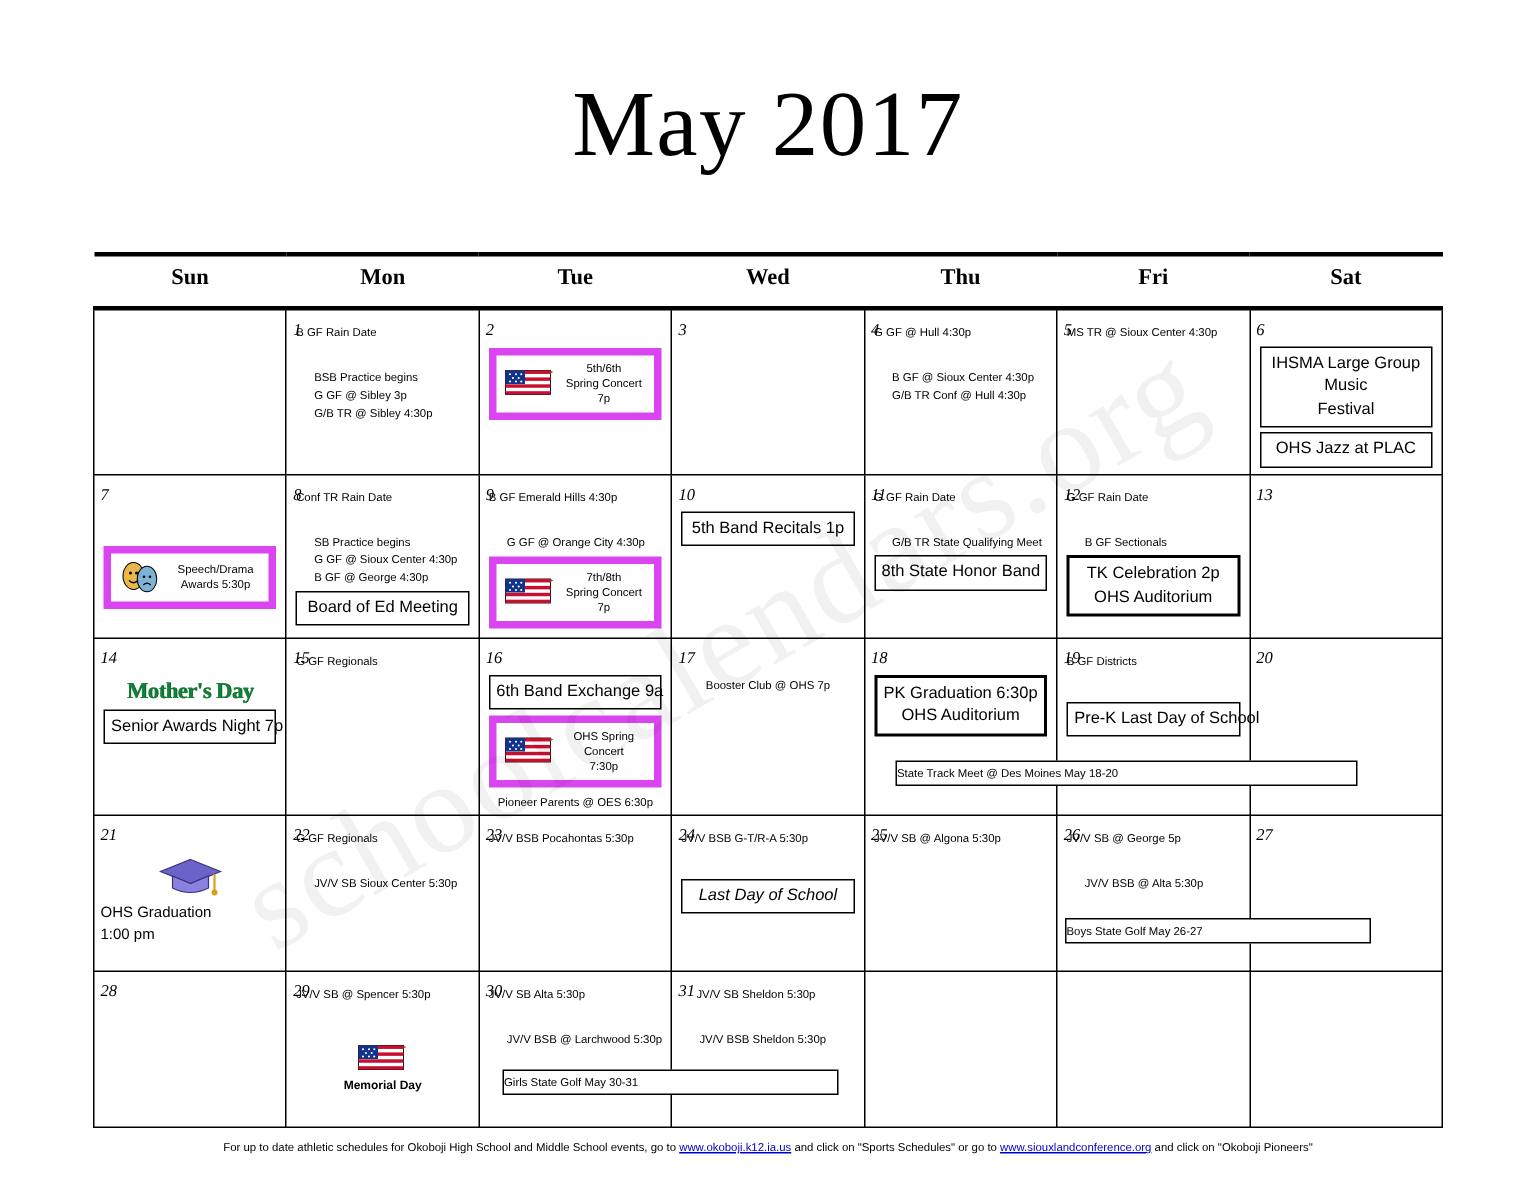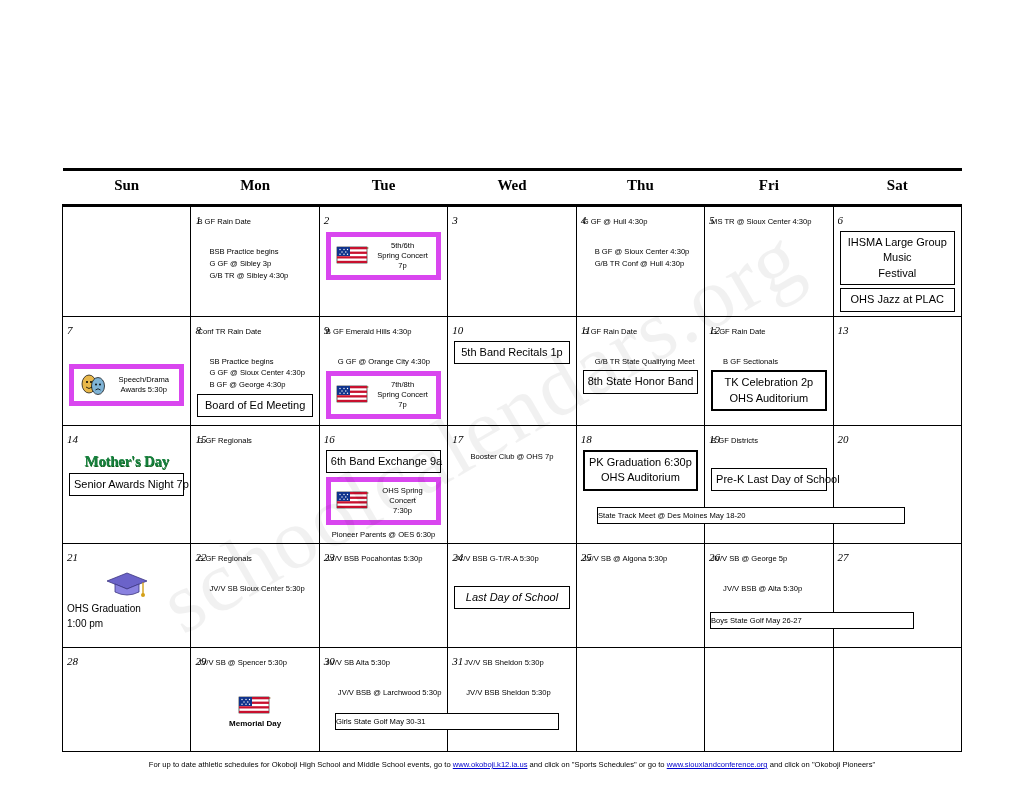--- a/index.html
+++ b/index.html
@@ -155,20 +155,21 @@
   }
   svg.ico { display: block; }
 </style>
 </head>
 <body>
 
 <div id="page">
 
   <div class="watermark">schoolcalendars.org</div>
 
+  <h1 class="title">May 2017</h1>
 
   <div class="cal-wrap">
     <table class="cal">
       <tbody>
           <tr class="hdr-row-top">
         <td colspan="7"></td>
       </tr>
       <tr>
         <th>Sun</th>
         <th>Mon</th>

